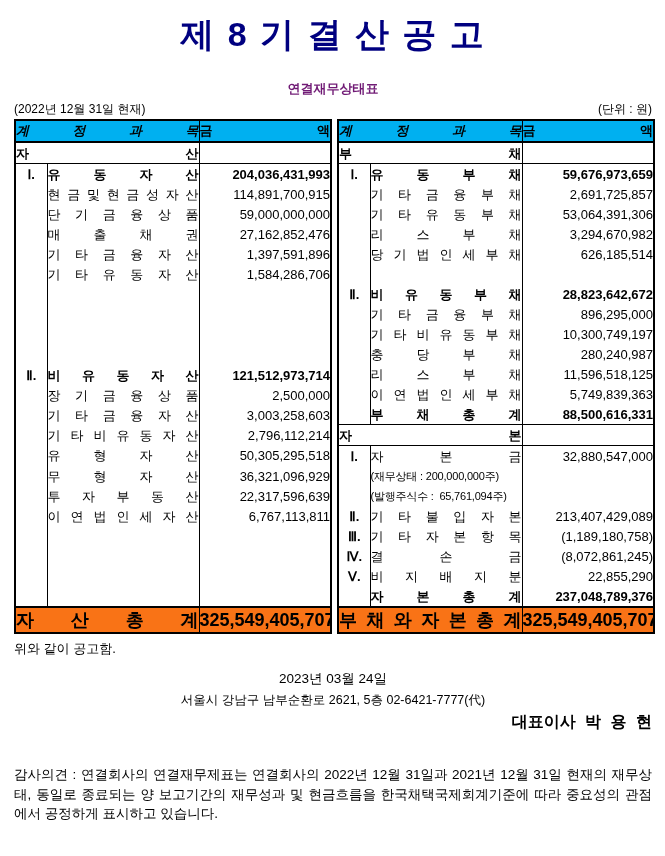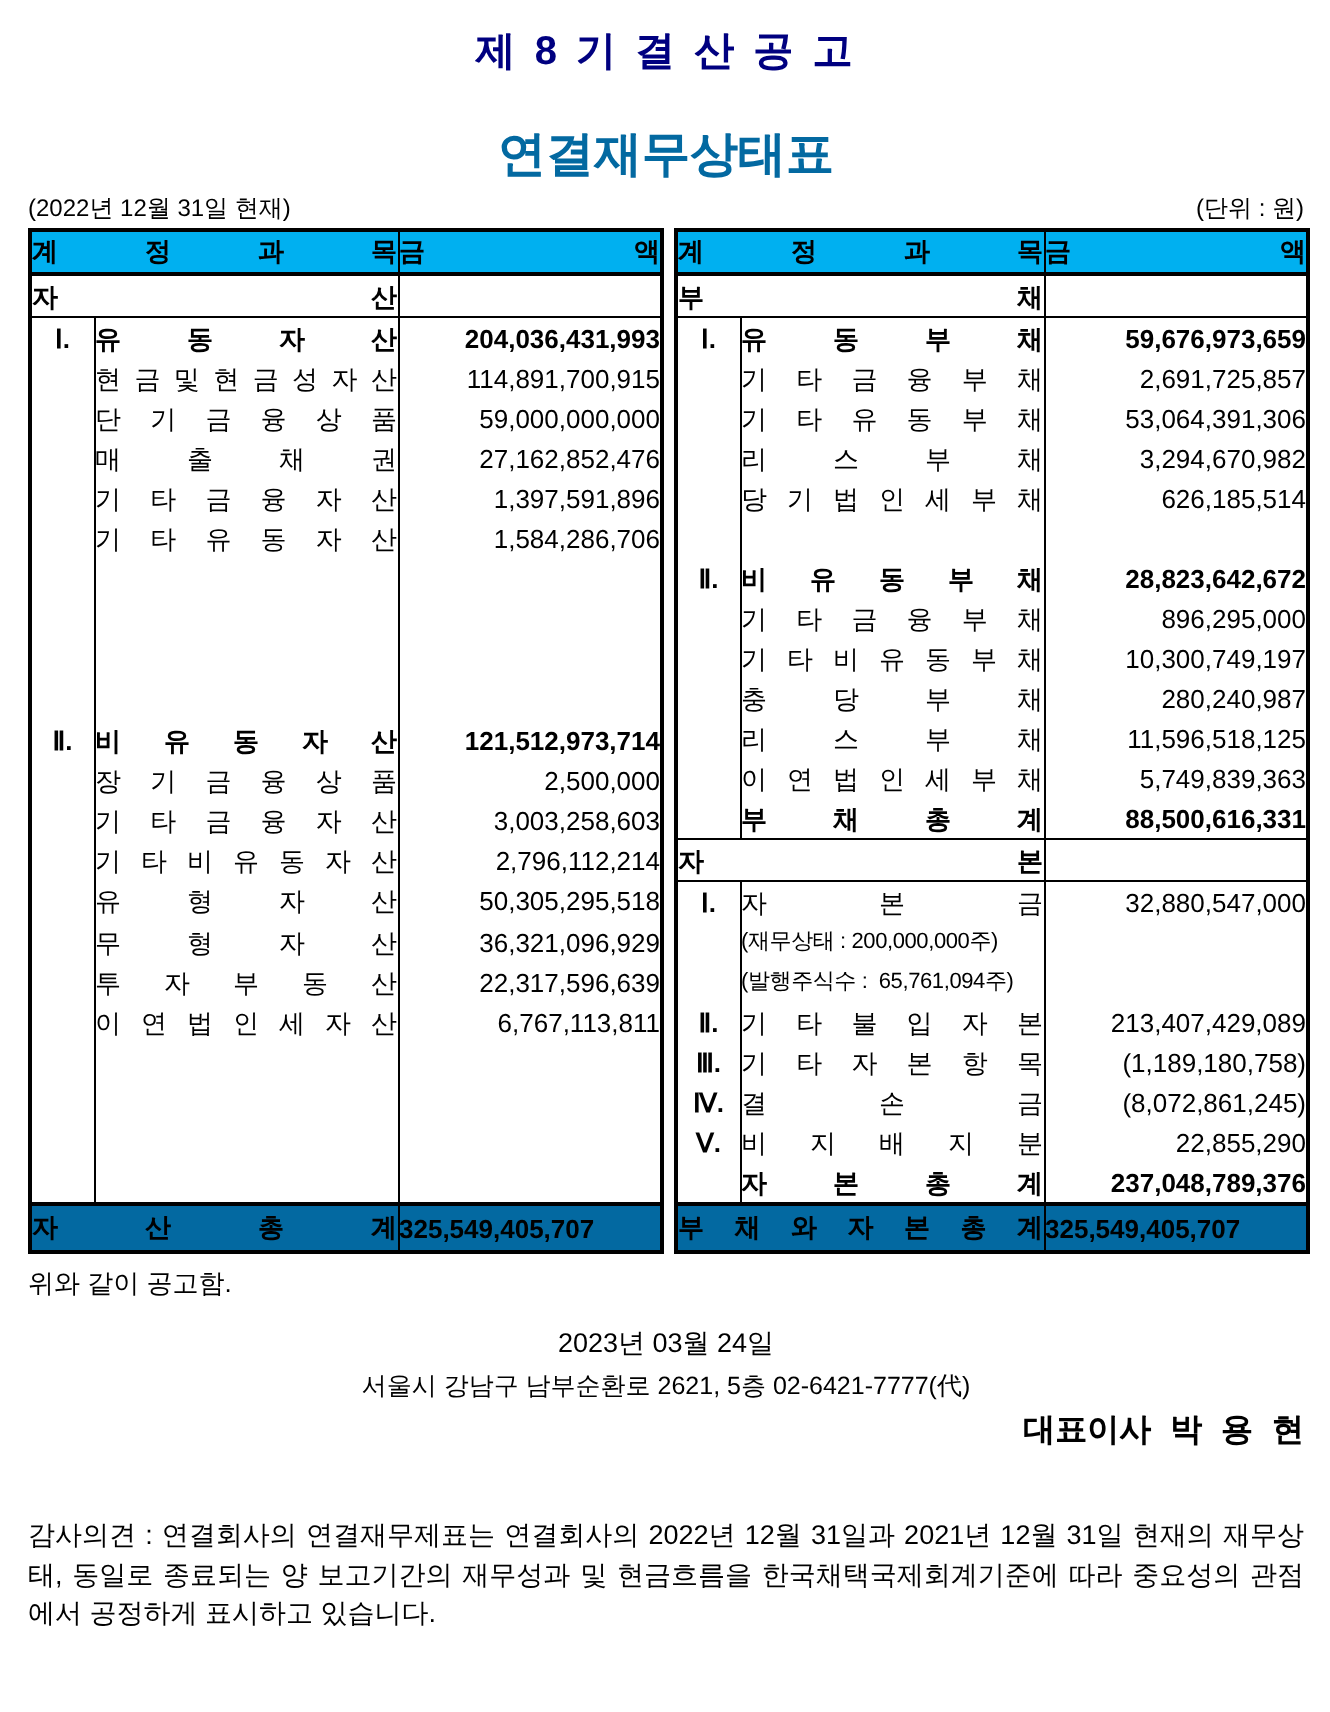--- a/index.html
+++ b/index.html
@@ -5,57 +5,57 @@
   html, body { margin: 0; padding: 0; background: #ffffff; }
   body {
     width: 665px; height: 856px; overflow: hidden;
     font-family: "Liberation Sans", sans-serif;
     color: #000;
   }
   .page { width: 665px; height: 856px; padding: 0 13px 0 14px; box-sizing: border-box; }
 
   .doc-title {
     margin: 12px 0 0 0; text-align: center;
-    font-size: 20px; font-weight: bold; color: #000080;
+    font-size: 34px; font-weight: bold; color: #000080;
     letter-spacing: 2px; white-space: pre;
   }
   .stmt-title {
     margin: 22px 0 0 0; text-align: center;
-    font-size: 24px; font-weight: bold; color: #0369a1;
+    font-size: 13px; font-weight: bold; color: #701a75;
   }
   .meta-row {
     margin-top: 4px; display: flex; justify-content: space-between;
     font-size: 12px; line-height: 15px;
   }
 
   .tables { display: flex; gap: 5px; margin-top: 2px; }
   table.fin { border-collapse: collapse; table-layout: fixed; width: 316px; border: 2px solid #000; }
   table.fin th, table.fin td { padding: 0; overflow: hidden; vertical-align: middle; }
   thead th {
     background: #00B0F0; height: 20px; font-size: 13px; font-weight: bold;
     border-bottom: 2px solid #000;
   }
-  th.acct-h { text-align: justify; text-align-last: justify; padding: 0 32px; }
+  th.acct-h { text-align: justify; text-align-last: justify; padding: 0 32px; font-style: italic; }
   th.amt-h  { text-align: justify; text-align-last: justify; padding: 0 32px; border-left: 1px solid #000; }
 
   tbody td { height: 20px; font-size: 13px; line-height: 15px; }
   td.c-no   { text-align: center; font-weight: bold; font-size: 13px; }
   td.c-name { text-align: justify; text-align-last: justify; padding: 0 3px;
               border-left: 1px solid #000; }
   td.c-note { font-size: 11px; white-space: pre; text-align: left; padding-left: 2px;
               border-left: 1px solid #000; letter-spacing: -0.2px; }
   td.c-amt  { text-align: right; padding-right: 6px; border-left: 1px solid #000;
               font-variant-numeric: tabular-nums; }
   tr.section-row td { border-top: 1px solid #000; border-bottom: 1px solid #000; font-weight: bold; }
   td.c-sec  { text-align: justify; text-align-last: justify; padding: 0 44px; }
   tr.bold-row td { font-weight: bold; }
 
   tfoot td {
-    background: #0369a1; border-top: 2px solid #000;
-    height: 22px; font-size: 13px; font-weight: bold;
+    background: #f97316; border-top: 2px solid #000;
+    height: 22px; font-size: 18px; font-weight: bold;
   }
   td.t-label { text-align: justify; text-align-last: justify; padding: 0 4px; }
   td.t-amt   { text-align: left; padding-right: 6px; border-left: 1px solid #000; }
 
   .announce { margin-top: 6px; font-size: 13px; }
   .date-line { margin-top: 12px; text-align: center; font-size: 13.5px; }
   .company  { margin-top: 4px; text-align: center; font-size: 27px; font-weight: bold; letter-spacing: 1px; }
   .address  { margin-top: 4px; text-align: center; font-size: 12.5px; }
   .ceo      { margin-top: 3px; text-align: right; font-size: 16px; font-weight: bold; word-spacing: 5px; white-space: pre; }
   .audit    { margin: 32px 0 0 0; font-size: 13.5px; line-height: 19.5px; text-align: justify; }

